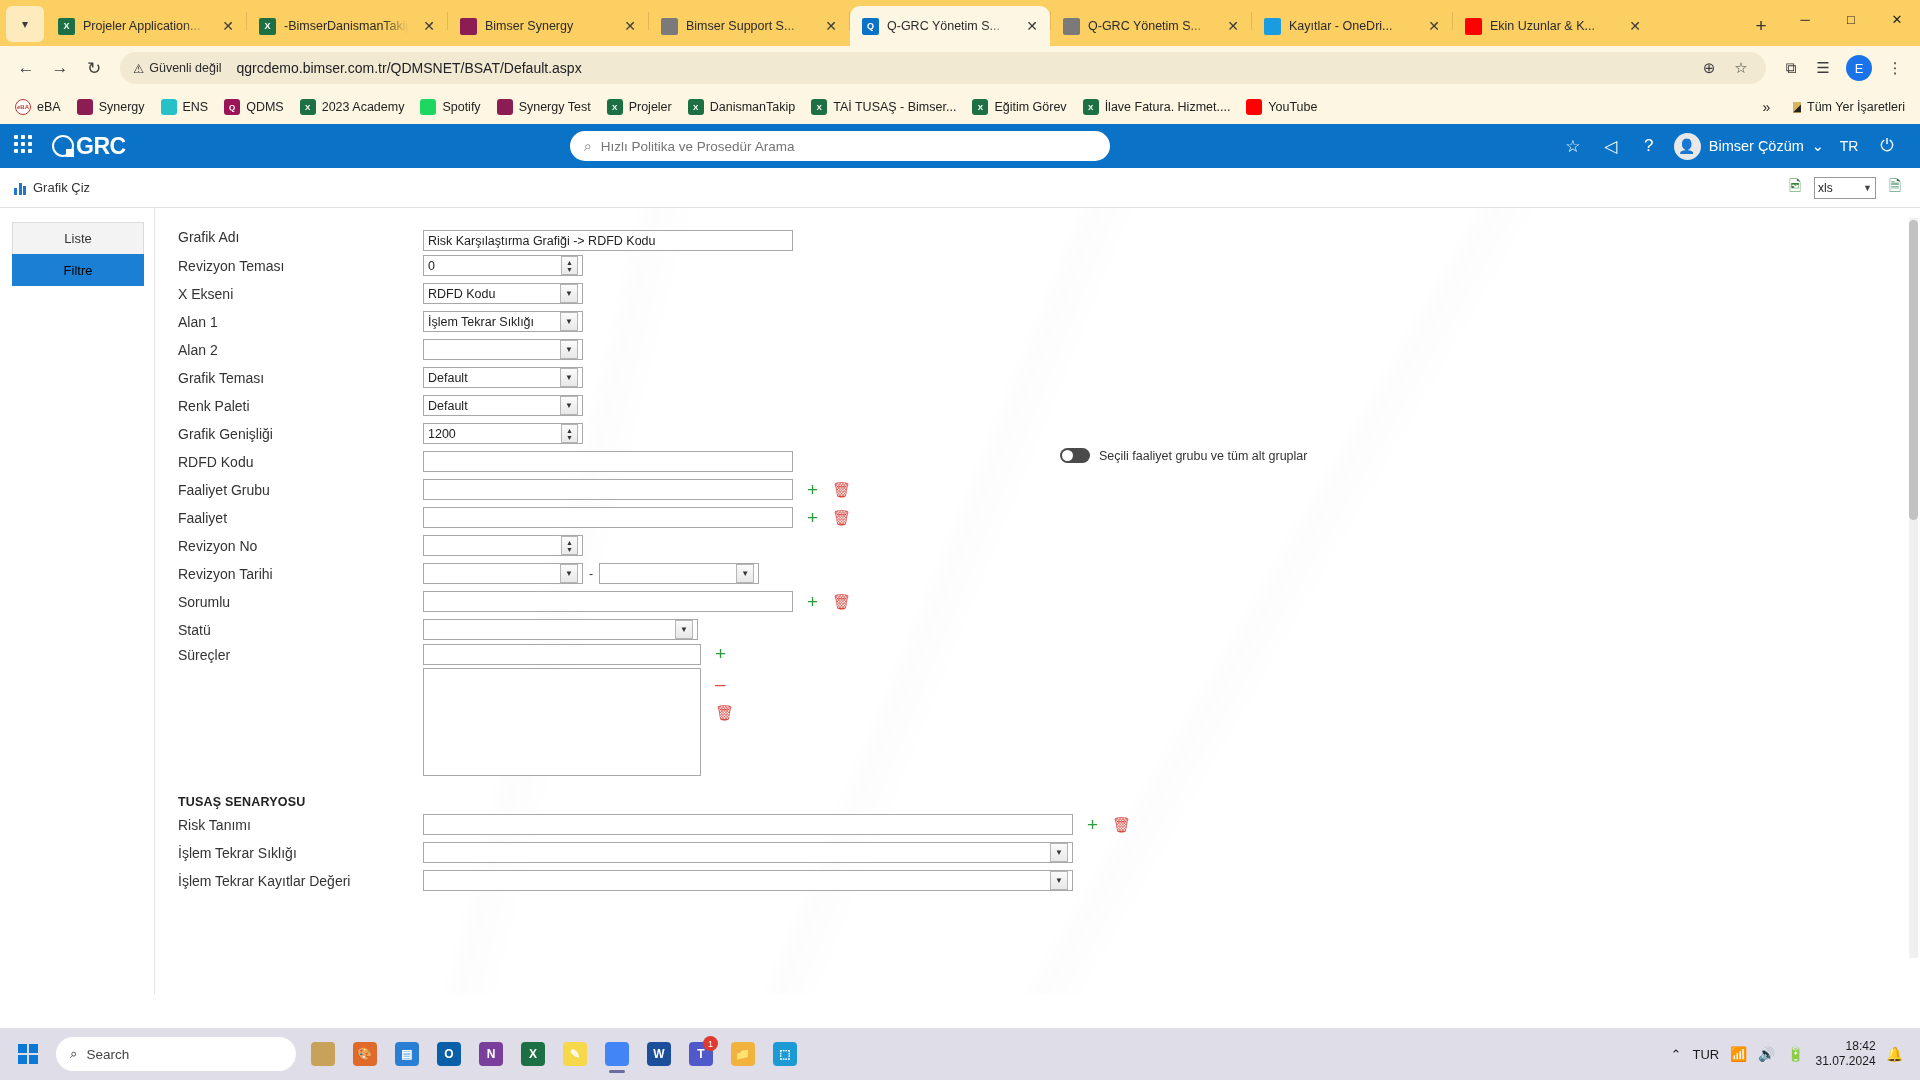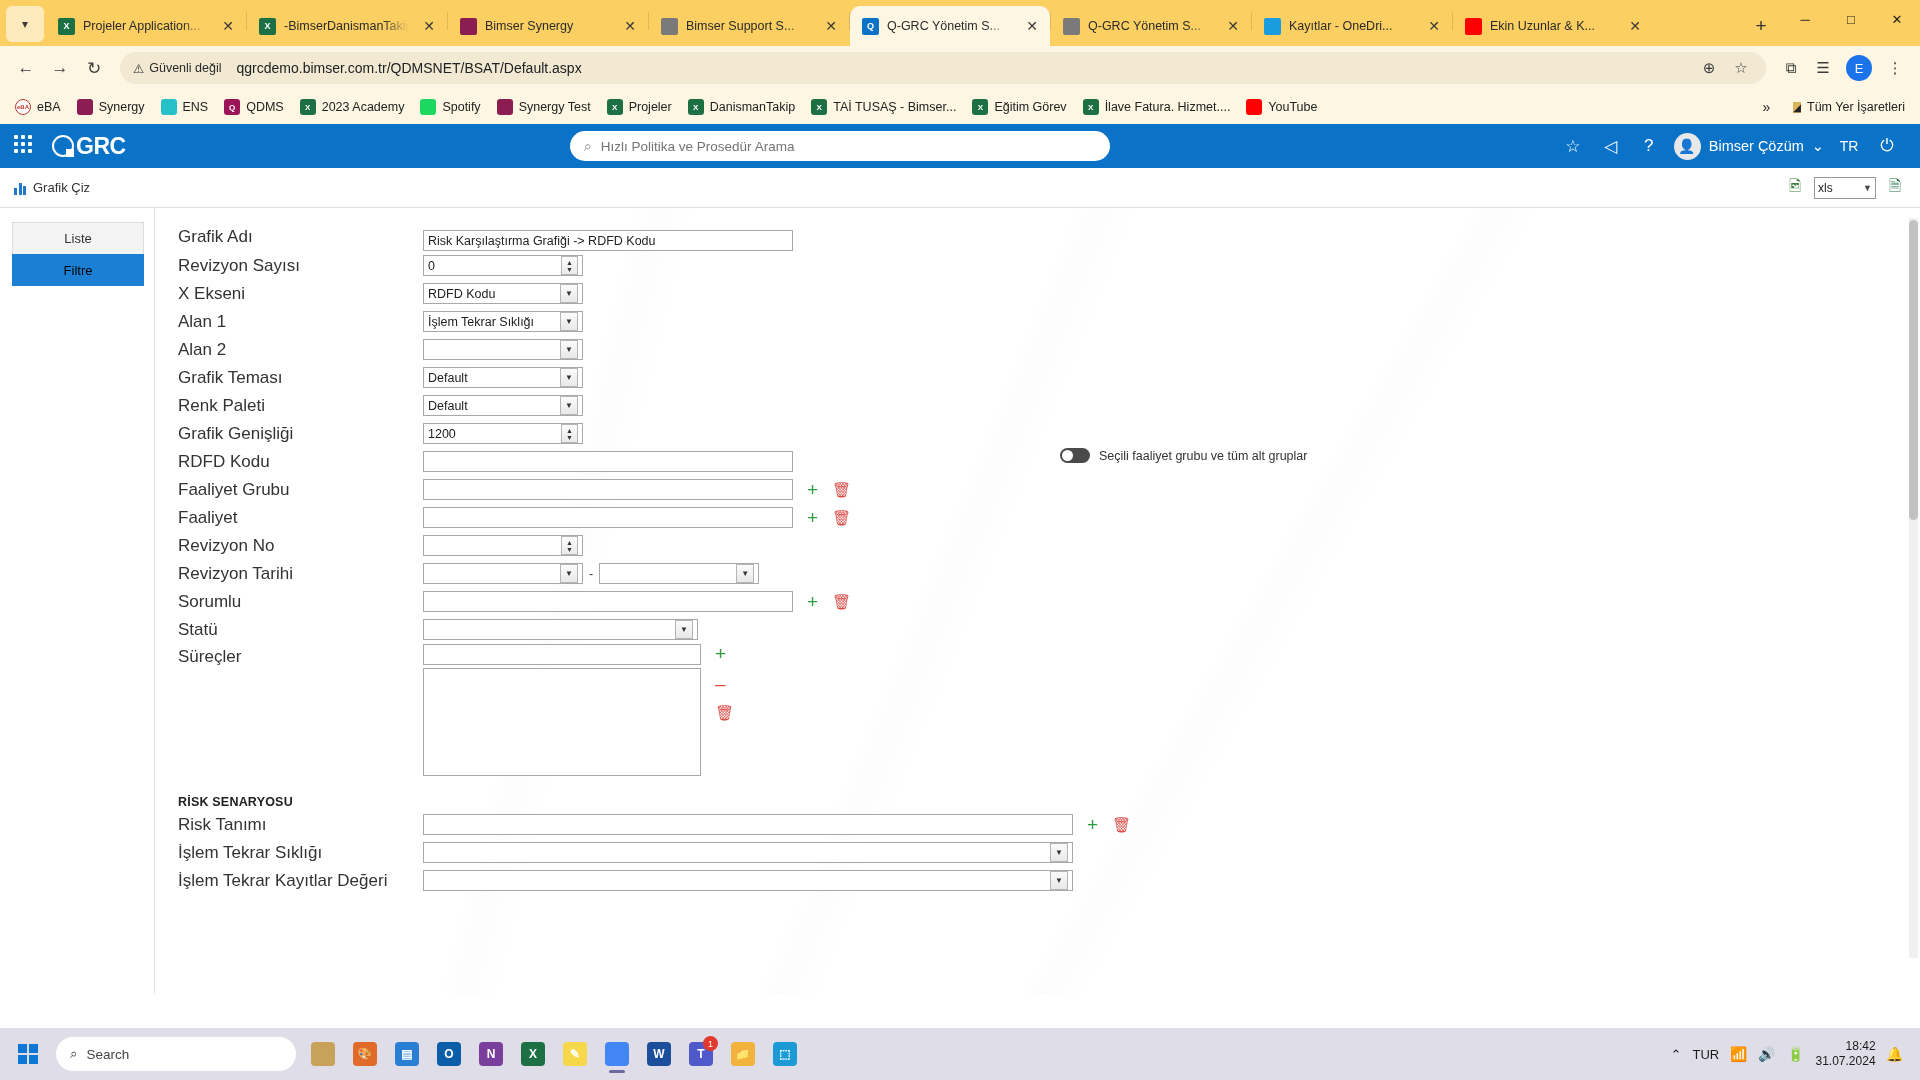--- a/index.html
+++ b/index.html
@@ -124,21 +124,21 @@
   .sidebar { width: 155px; flex: none; padding: 14px 10px 0 12px;
       border-right: 1px solid #e4e4e4; }
   .side-tab { height: 32px; display: flex; align-items: center; justify-content: center;
       font-size: 13px; color: #333; background: #f3f3f3;
       border: 1px solid #dcdcdc; border-bottom: none; }
   .side-tab.active { background: #1b7fd4; color: #000000; border-color: #1b7fd4; }
 
   .form-pane { flex: 1 1 auto; padding: 14px 0 0 10px; position: relative; overflow: hidden; }
 
   .frow { display: flex; align-items: center; min-height: 27px; margin-bottom: 1px; }
-  .flabel { width: 258px; flex: none; font-size: 17px; color: #333; padding-left: 13px; }
+  .flabel { width: 258px; flex: none; font-size: 14px; color: #333; padding-left: 13px; }
   .ctl { border: 1px solid #a8a8a8; background: #fff; height: 21px; font-size: 12.5px;
       color: #222; display: flex; align-items: center; padding: 0 4px; }
   .spin { width: 17px; height: 19px; margin-left: auto; flex: none;
       background: linear-gradient(#fbfbfb,#eaeaea); border: 1px solid #b5b5b5;
       display: flex; flex-direction: column; align-items: center; justify-content: center;
       font-size: 7px; color: #333; line-height: 7px; }
   .dd { width: 18px; height: 19px; margin-left: auto; flex: none;
       background: linear-gradient(#fbfbfb,#e8e8e8); border: 1px solid #b5b5b5;
       display: flex; align-items: center; justify-content: center; font-size: 8px; color: #333; }
   .plus { color: #2e9b3f; font-size: 19px; margin-left: 14px; flex: none; line-height: 1; }
@@ -401,21 +401,21 @@
         <div id="form-container">
             <div class="frow">
               <div class="flabel">Grafik Adı</div>
               <div style="display: flex; align-items: center; margin-top: 8px;">
                 <div class="ctl" style="width: 370px;">
                   <span>Risk Karşılaştırma Grafiği -&gt; RDFD Kodu</span>
                 </div>
               </div>
             </div>
             <div class="frow">
-              <div class="flabel">Revizyon Sayısı</div>
+              <div class="flabel">Revizyon Teması</div>
               <div style="display: flex; align-items: center;">
                 <div class="ctl" style="width: 160px;">
                   <span>0</span>
                   <span class="spin">
                     <span>▲</span>
                     <span>▼</span>
                   </span>
                 </div>
               </div>
             </div>
@@ -556,21 +556,21 @@
                   <div class="ctl" style="width: 278px;"></div>
                   <div class="ctl" style="width: 278px; height: 108px; margin-top: 3px;"></div>
                 </div>
                 <div style="display: flex; flex-direction: column; gap: 11px; margin-left: 14px;">
                   <span class="plus" style="margin-left:0">+</span>
                   <span class="minus">–</span>
                   <span class="trash" style="margin-left:0">🗑</span>
                 </div>
               </div>
             </div>
-            <div class="section-hd">RİSK SENARYOSU</div>
+            <div class="section-hd">TUSAŞ SENARYOSU</div>
             <div class="frow">
               <div class="flabel">Risk Tanımı</div>
               <div style="display: flex; align-items: center;">
                 <div class="ctl" style="width: 650px;">
                   <span></span>
                 </div>
                 <span class="plus">+</span>
                 <span class="trash">🗑</span>
               </div>
             </div>

